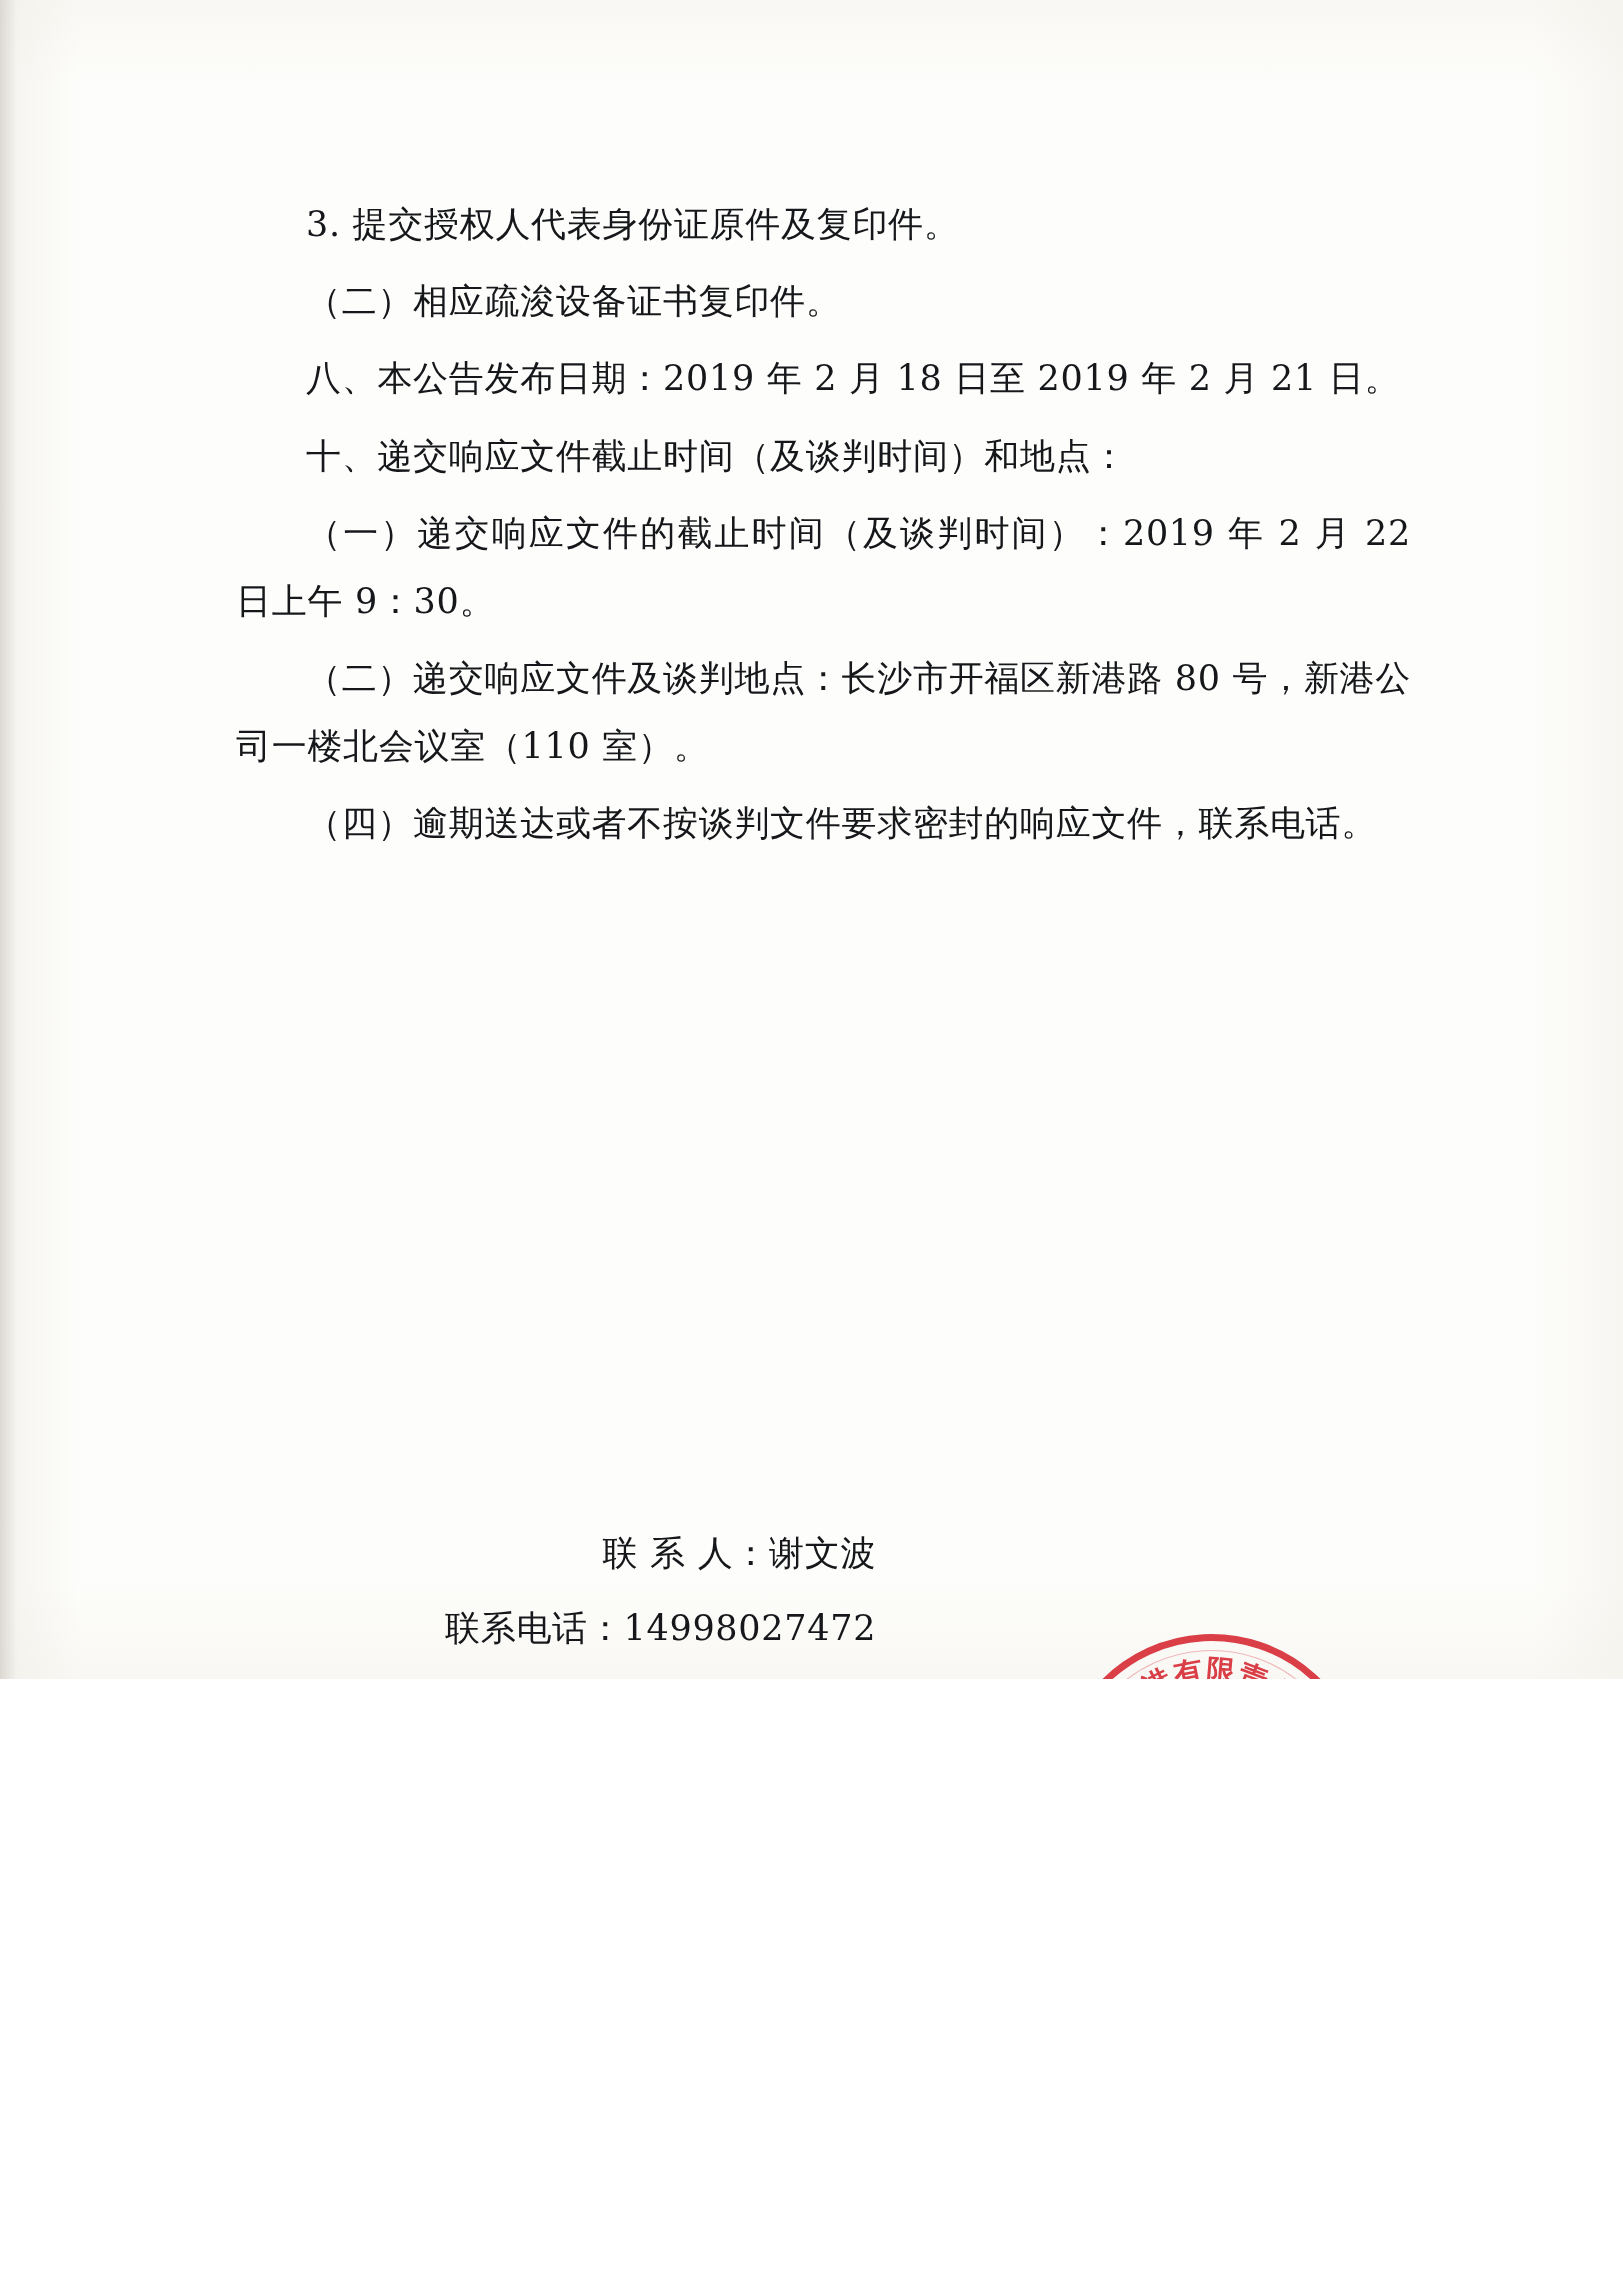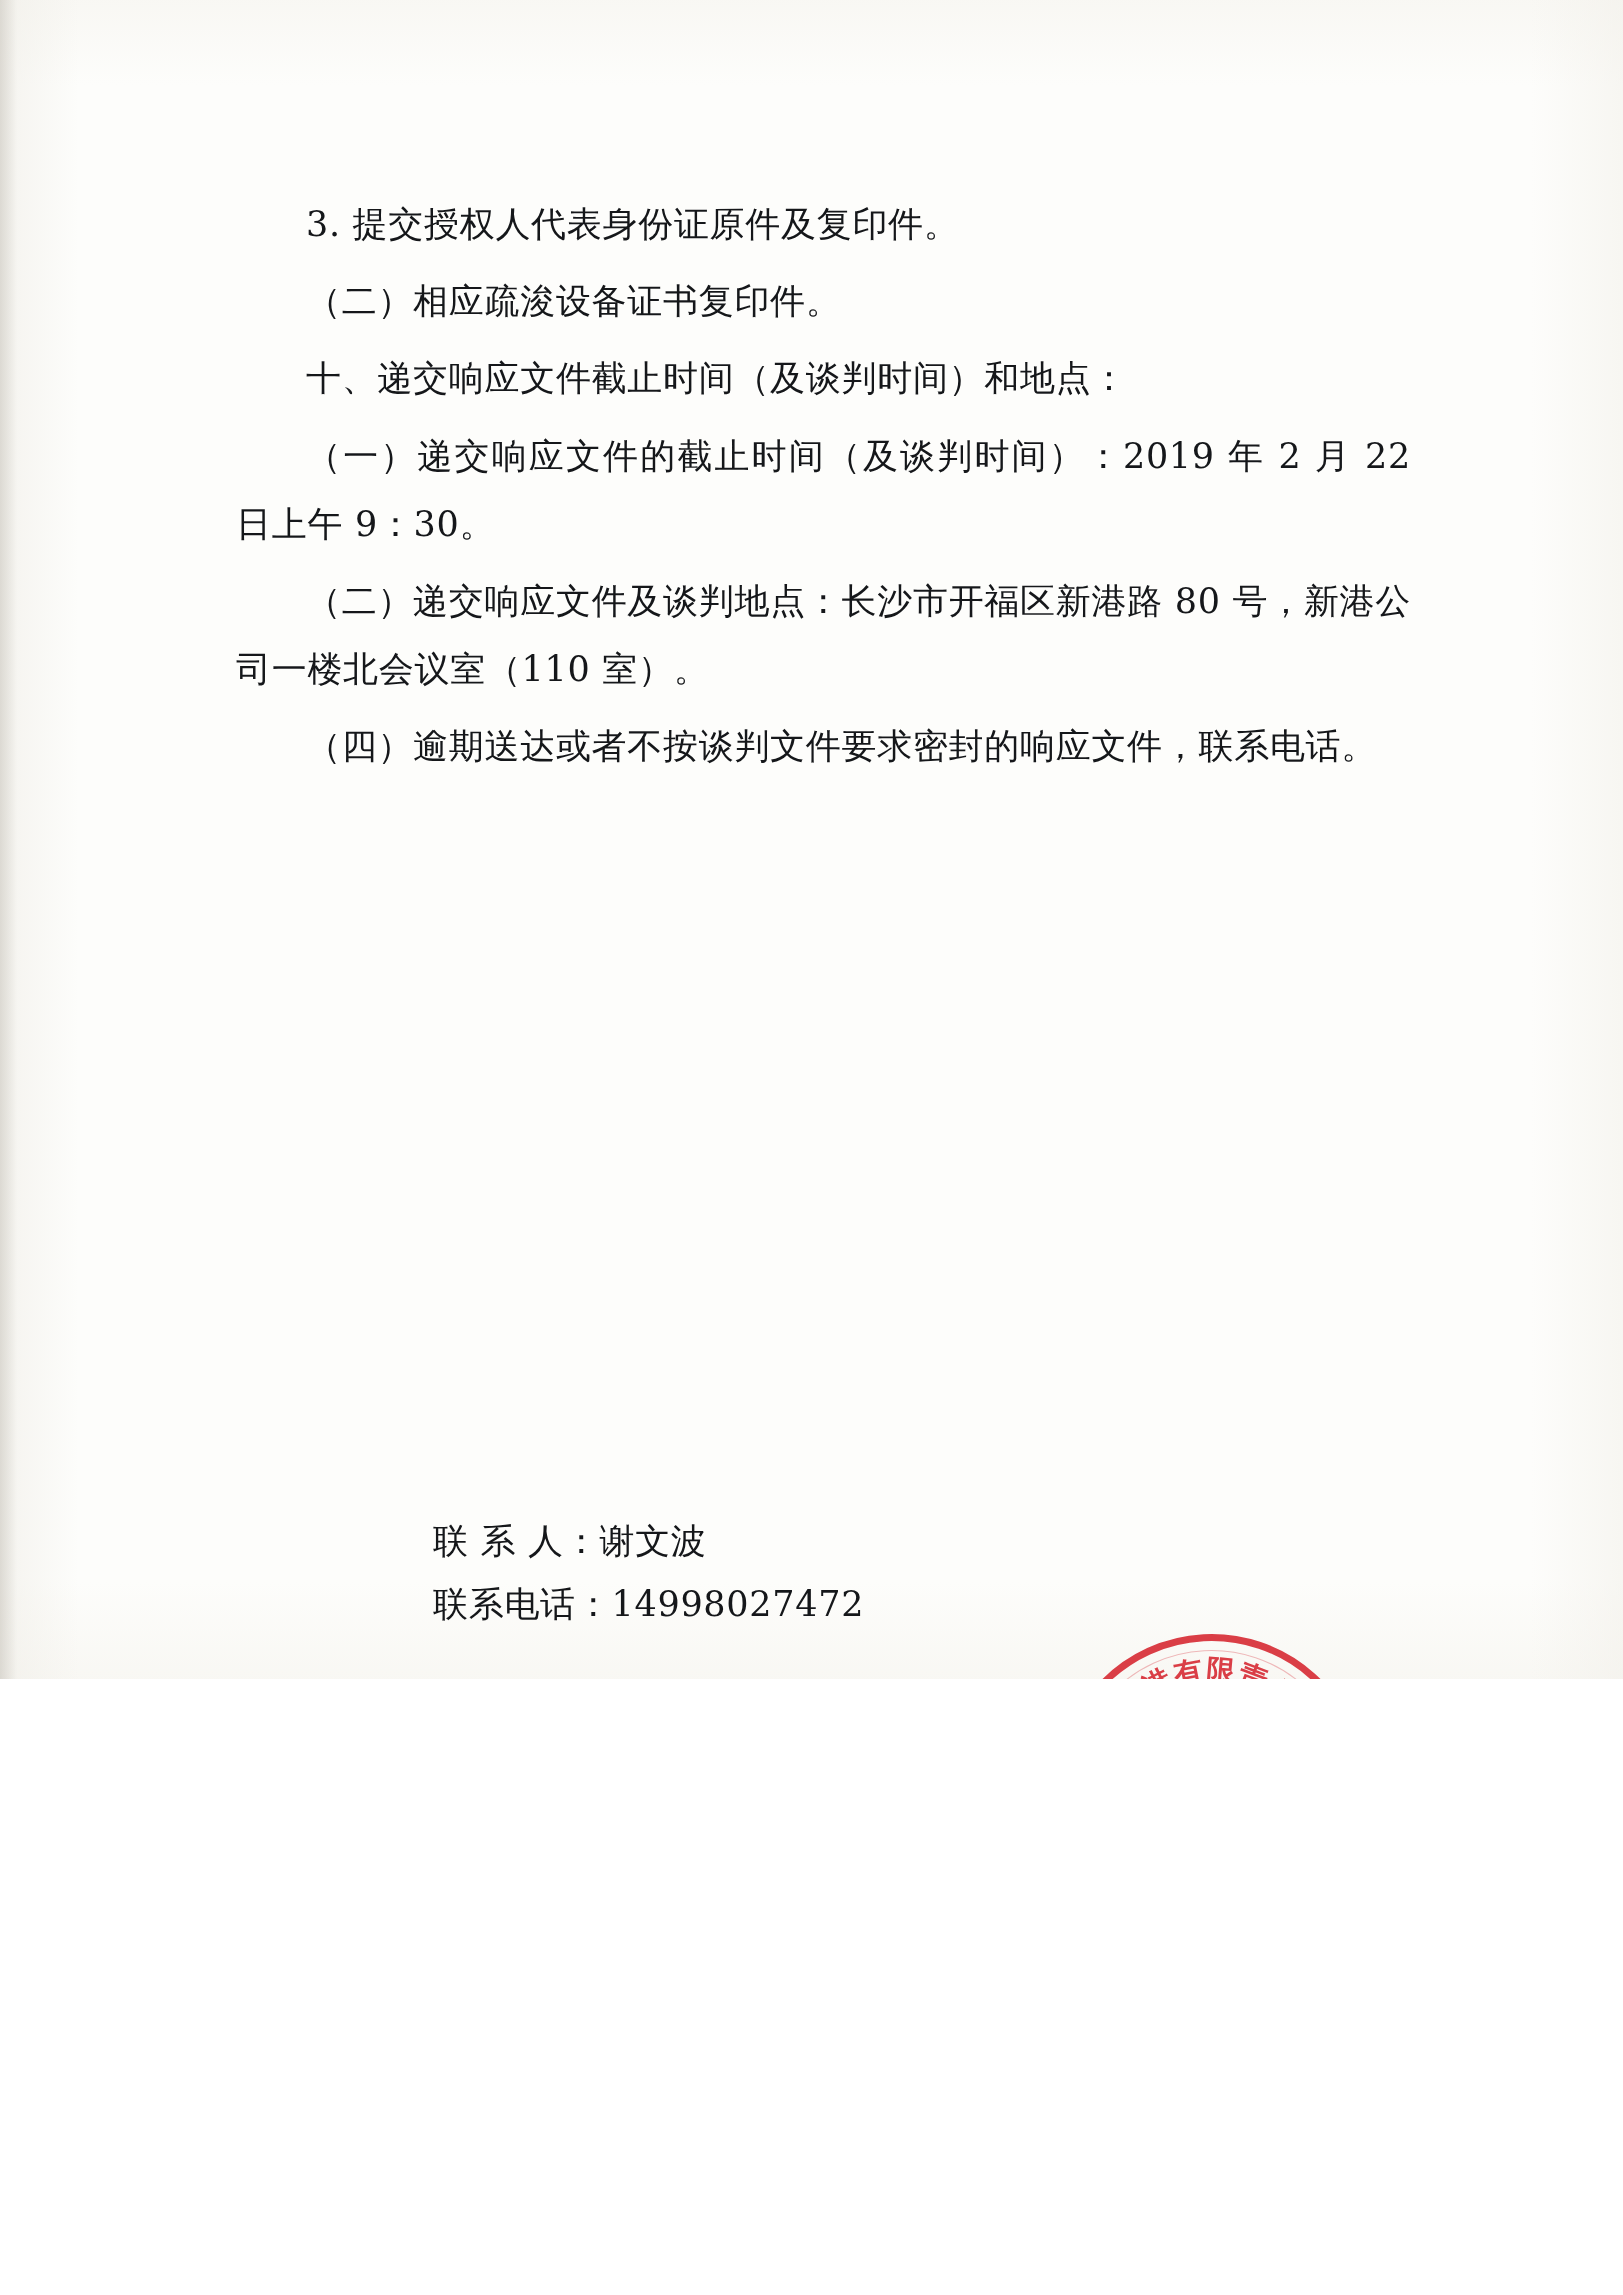--- a/index.html
+++ b/index.html
@@ -55,21 +55,22 @@
     position: absolute;
     left: 433px;
     top: 1510px;
     font-size: 35px;
     line-height: 63px;
     color: #15171a;
     letter-spacing: 0.7px;
   }
   .contact-line {
     white-space: pre;
-    margin: 0;
+    margin: 12px;
+    text-align: right;
   }
   .date-line {
     position: absolute;
     left: 1031px;
     top: 1766px;
     font-size: 33px;
     color: #15803d;
     letter-spacing: 2px;
     opacity: 0.88;
   }
@@ -143,20 +144,21 @@
 
 <div class="page">
   <div class="paper-tint"></div>
   <div class="edge-shadow-left"></div>
 
   <div class="content">
 
     <div class="body-text">
       <p class="para">3. 提交授权人代表身份证原件及复印件。</p>
       <p class="para">（二）相应疏浚设备证书复印件。</p>
+      <p class="para">八、本公告发布日期：2019 年 2 月 18 日至 2019 年 2 月 21 日。</p>
       <p class="para">十、递交响应文件截止时间（及谈判时间）和地点：</p>
       <p class="para">（一）递交响应文件的截止时间（及谈判时间）：2019 年 2 月 22 日上午 9：30。</p>
       <p class="para">（二）递交响应文件及谈判地点：长沙市开福区新港路 80 号，新港公司一楼北会议室（110 室）。</p>
       <p class="para">（四）逾期送达或者不按谈判文件要求密封的响应文件，联系电话。</p>
     </div>
 
     <div class="contact-block">
       <p class="contact-line">联 系 人：谢文波</p>
       <p class="contact-line">联系电话：14998027472</p>
     </div>

